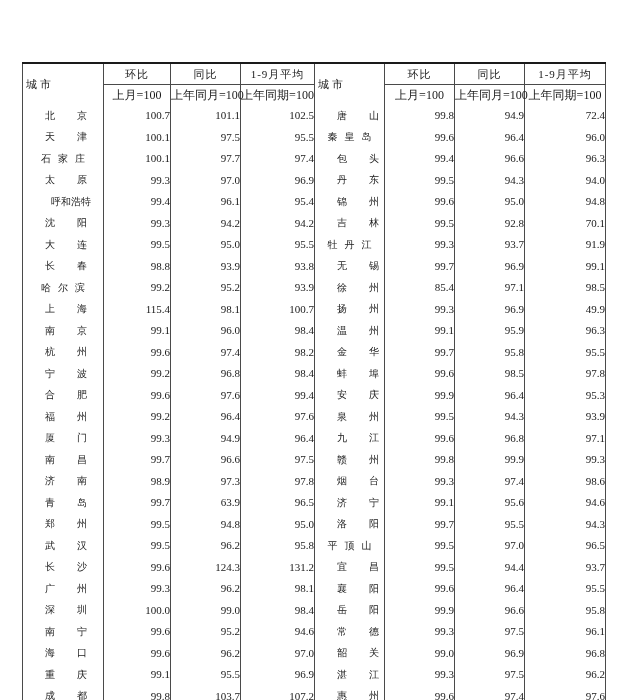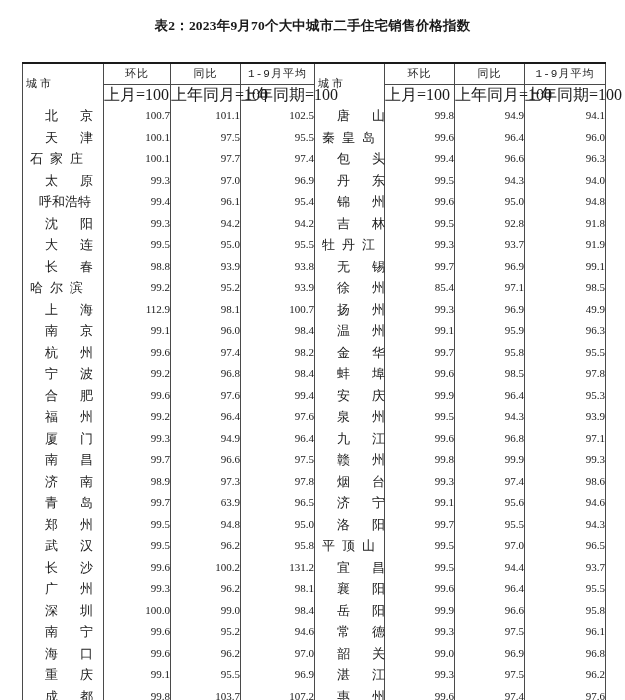--- a/index.html
+++ b/index.html
@@ -51,68 +51,68 @@
   table.idx col.c-v6    { width: 81px; }
 
   table.idx th, table.idx td {
     border-left: 1px solid #4a4a4a;
     border-right: 1px solid #4a4a4a;
     padding: 0;
     font-weight: normal;
     line-height: 1;
   }
   
-  thead tr.hr1 th { border-top: 2px solid #1a1a1a; font-family: Liberation Mono, monospace; }
+  thead tr.hr1 th { border-top: 2px solid #1a1a1a; }
   tbody tr:last-child td { border-bottom: 2px solid #1a1a1a; }
 
   th.hcity {
     vertical-align: middle;
     text-align: left;
     font-size: 11px;
     height: 41px;
     letter-spacing: 3px;
     text-indent: 3px;
   }
   th.htop {
     text-align: center;
     height: 20px;
     font-size: 11px;
     border-bottom: 1px solid #4a4a4a;
     letter-spacing: 1px;
   }
   th.hsub {
-    text-align: left;
+    text-align: center;
     height: 20px;
-    font-size: 16px;
+    font-size: 12px;
     white-space: nowrap;
   }
   td.city {
     height: 21.5px;
-    font-size: 13px;
+    text-align: center;
+    font-size: 10px;
     white-space: nowrap;
     vertical-align: middle;
   }
   td.city .n2 { letter-spacing: 22px; text-indent: 22px; display: inline-block; }
   td.city .n3 { letter-spacing: 7px;  text-indent: 7px;  display: inline-block; }
   td.city .n4 { letter-spacing: 0px;  display: inline-block; margin-left: 16px; }
   td.val {
     height: 21.5px;
     text-align: right;
     padding-right: 7px;
     font-size: 11px;
     vertical-align: middle;
     font-variant-numeric: tabular-nums;
   }
 </style>
 </head>
 <body>
 
 <div class="page">
 
-  <div class="title">表2：2023年9月70个大中城市二手住宅销售价格指数</div>
 
   <div class="table-wrap">
     <table class="idx">
       <colgroup>
         <col class="c-city">
           <col class="c-v1">
           <col class="c-v2">
           <col class="c-v3">
         <col class="c-city2">
           <col class="c-v4">
@@ -141,21 +141,21 @@
       </thead>
       <tbody id="tbody">
           <tr>
             <td class="city"><span class="n2">北京</span></td>
             <td class="val">100.7</td>
             <td class="val">101.1</td>
             <td class="val">102.5</td>
             <td class="city"><span class="n2">唐山</span></td>
             <td class="val">99.8</td>
             <td class="val">94.9</td>
-            <td class="val">94.1</td>
+            <td class="val">72.4</td>
           </tr>
           <tr>
             <td class="city"><span class="n2">天津</span></td>
             <td class="val">100.1</td>
             <td class="val">97.5</td>
             <td class="val">95.5</td>
             <td class="city"><span class="n3">秦皇岛</span></td>
             <td class="val">99.6</td>
             <td class="val">96.4</td>
             <td class="val">96.0</td>
@@ -191,21 +191,21 @@
             <td class="val">94.8</td>
           </tr>
           <tr>
             <td class="city"><span class="n2">沈阳</span></td>
             <td class="val">99.3</td>
             <td class="val">94.2</td>
             <td class="val">94.2</td>
             <td class="city"><span class="n2">吉林</span></td>
             <td class="val">99.5</td>
             <td class="val">92.8</td>
-            <td class="val">91.8</td>
+            <td class="val">70.1</td>
           </tr>
           <tr>
             <td class="city"><span class="n2">大连</span></td>
             <td class="val">99.5</td>
             <td class="val">95.0</td>
             <td class="val">95.5</td>
             <td class="city"><span class="n3">牡丹江</span></td>
             <td class="val">99.3</td>
             <td class="val">93.7</td>
             <td class="val">91.9</td>
@@ -225,21 +225,21 @@
             <td class="val">99.2</td>
             <td class="val">95.2</td>
             <td class="val">93.9</td>
             <td class="city"><span class="n2">徐州</span></td>
             <td class="val">85.4</td>
             <td class="val">97.1</td>
             <td class="val">98.5</td>
           </tr>
           <tr>
             <td class="city"><span class="n2">上海</span></td>
-            <td class="val">112.9</td>
+            <td class="val">115.4</td>
             <td class="val">98.1</td>
             <td class="val">100.7</td>
             <td class="city"><span class="n2">扬州</span></td>
             <td class="val">99.3</td>
             <td class="val">96.9</td>
             <td class="val">49.9</td>
           </tr>
           <tr>
             <td class="city"><span class="n2">南京</span></td>
             <td class="val">99.1</td>
@@ -346,21 +346,21 @@
             <td class="val">96.2</td>
             <td class="val">95.8</td>
             <td class="city"><span class="n3">平顶山</span></td>
             <td class="val">99.5</td>
             <td class="val">97.0</td>
             <td class="val">96.5</td>
           </tr>
           <tr>
             <td class="city"><span class="n2">长沙</span></td>
             <td class="val">99.6</td>
-            <td class="val">100.2</td>
+            <td class="val">124.3</td>
             <td class="val">131.2</td>
             <td class="city"><span class="n2">宜昌</span></td>
             <td class="val">99.5</td>
             <td class="val">94.4</td>
             <td class="val">93.7</td>
           </tr>
           <tr>
             <td class="city"><span class="n2">广州</span></td>
             <td class="val">99.3</td>
             <td class="val">96.2</td>

